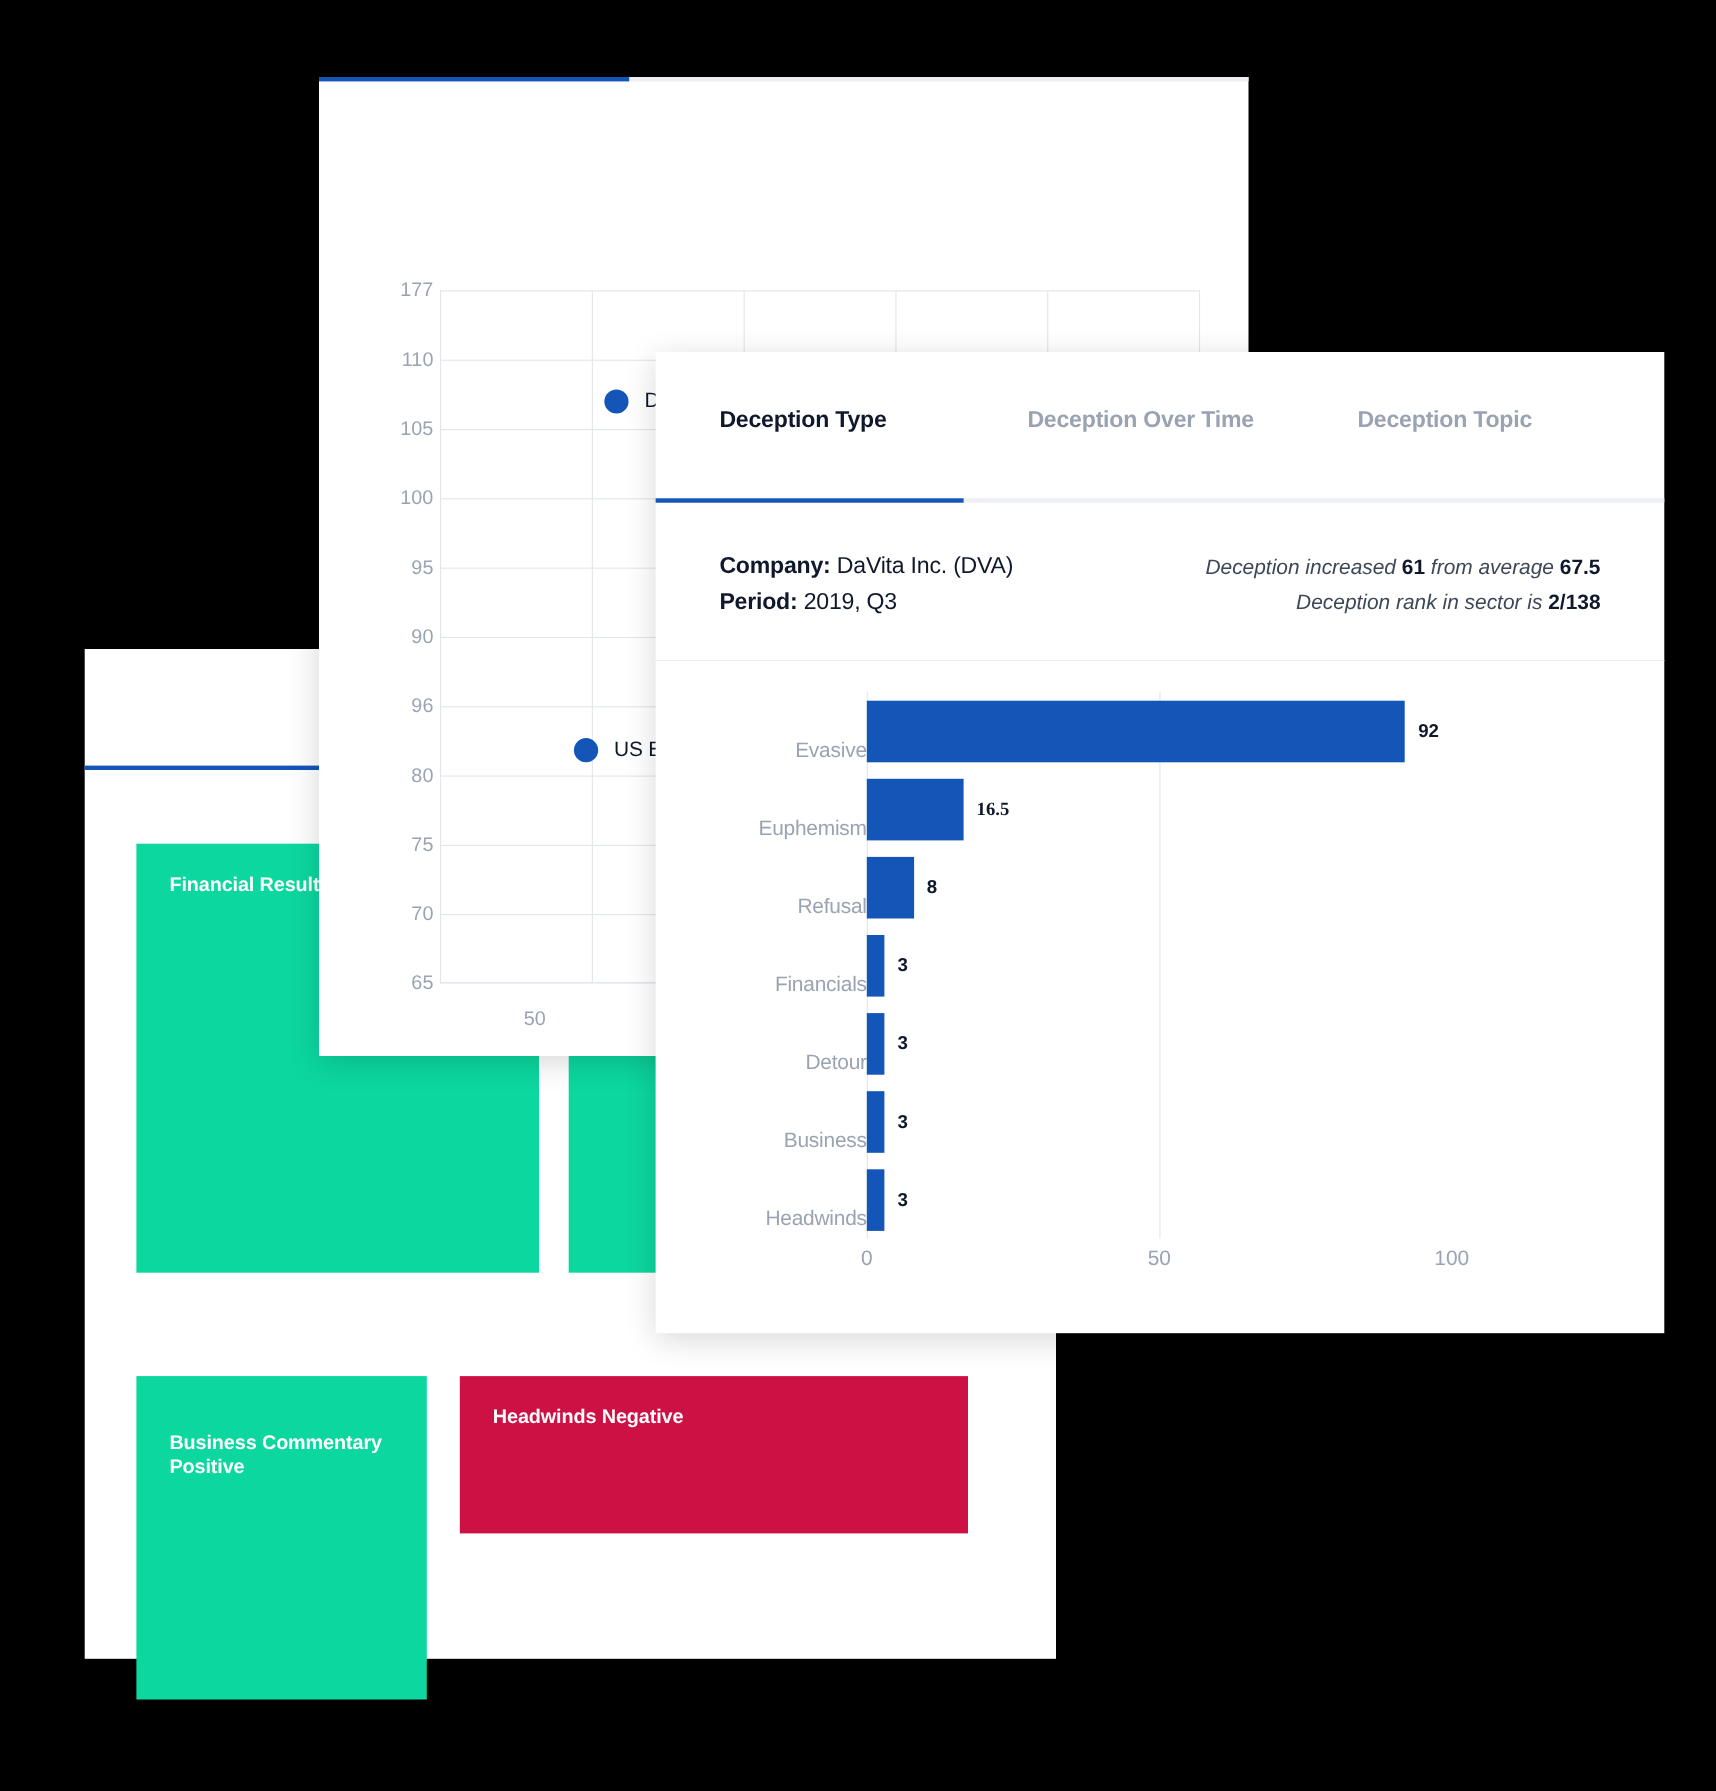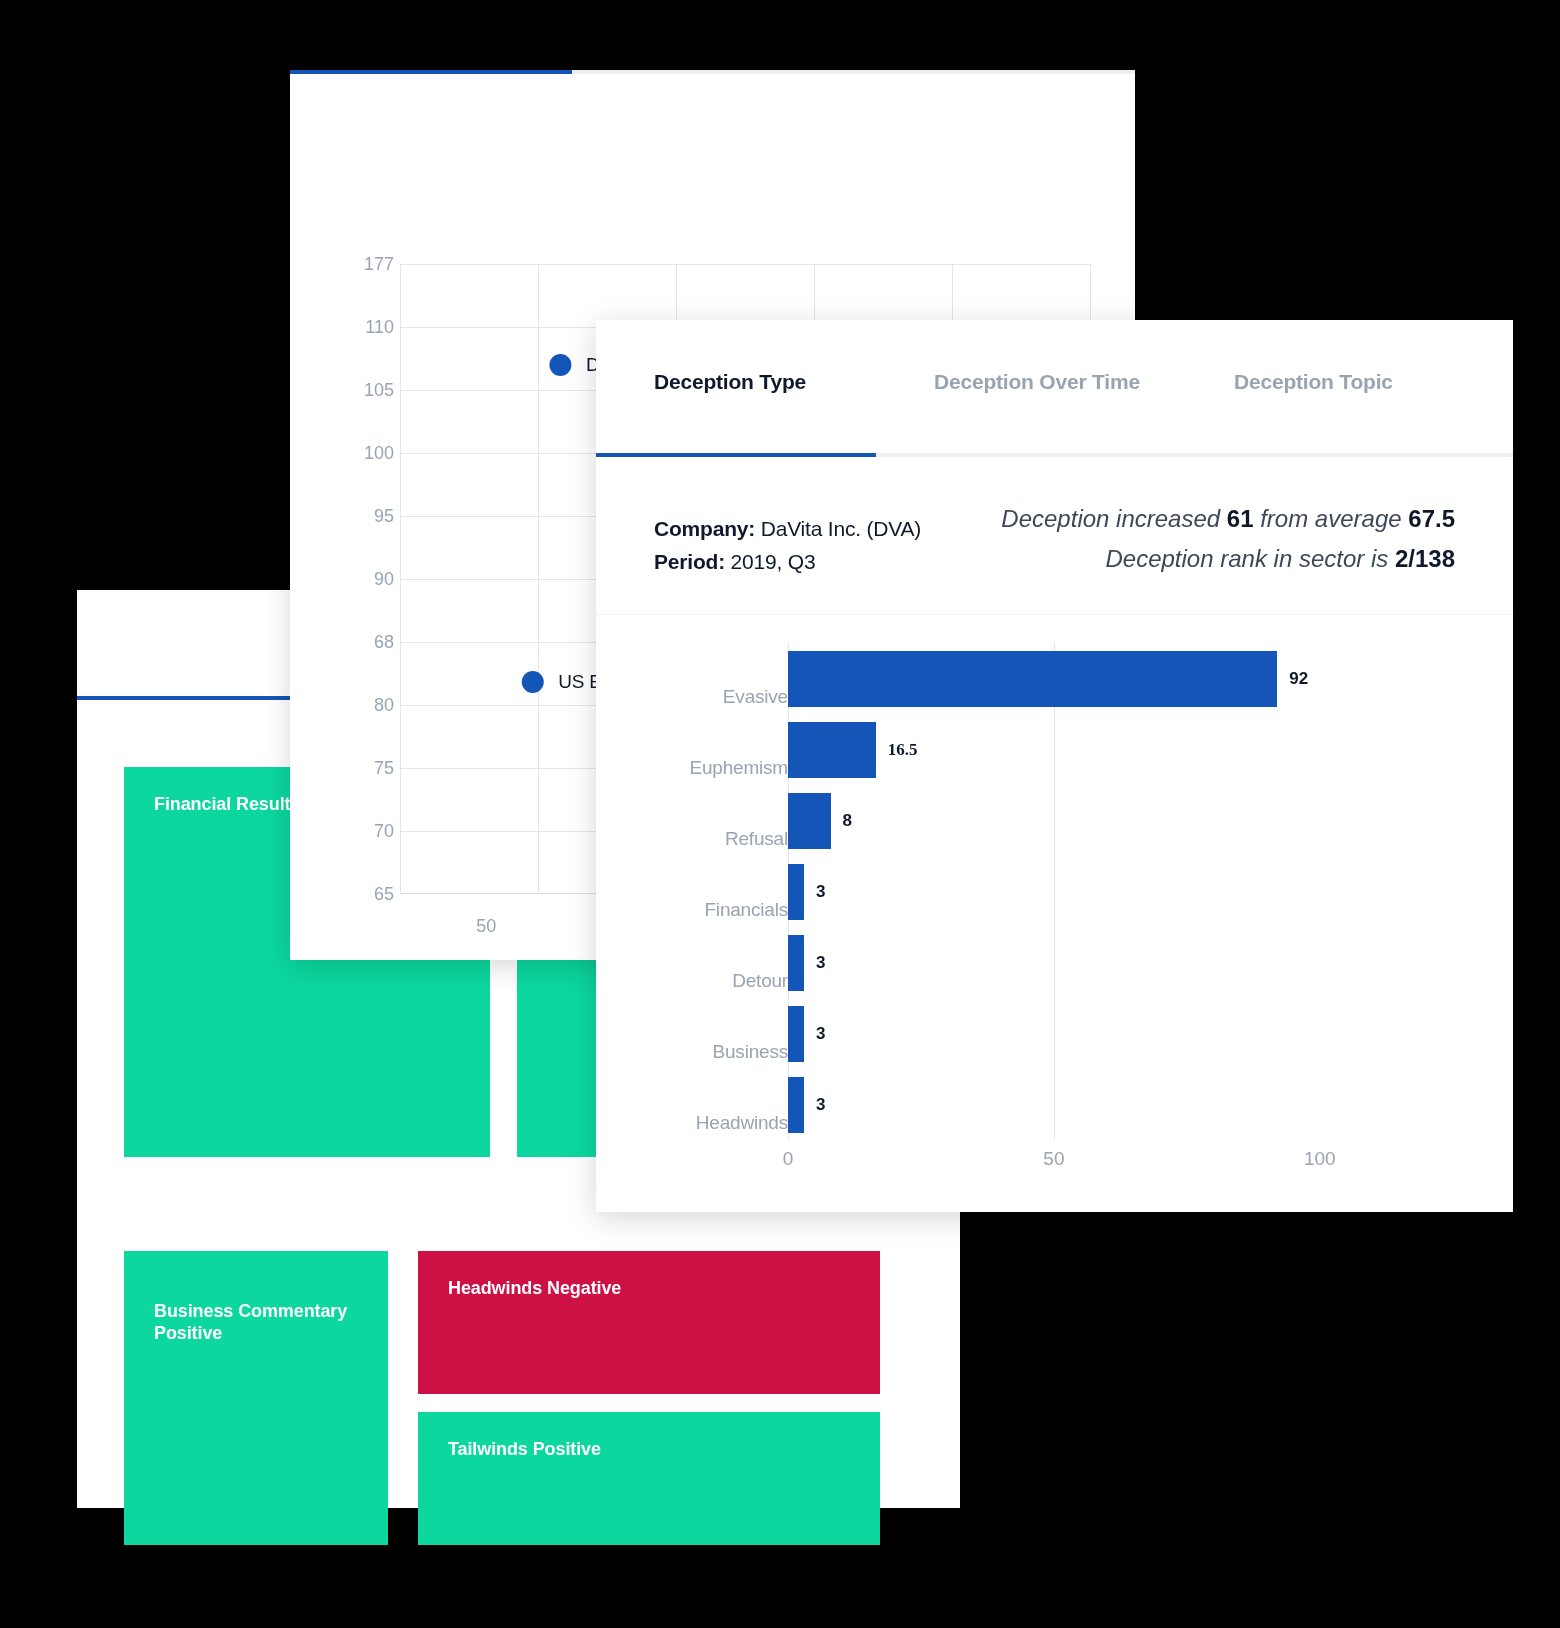--- a/index.html
+++ b/index.html
@@ -84,21 +84,21 @@
 
   .meta {
     display: flex; justify-content: space-between; align-items: flex-end;
     padding: 42px 58px 36px 58px;
     border-bottom: 1px solid #edeff3;
   }
   .meta-left .m-row { font-size: 21px; color: #3d4758; line-height: 1.55; letter-spacing: -0.2px; }
   .meta-left .m-row b { color: #10182b; font-weight: bold; }
   .meta-left .m-row .v { color: #10182b; }
   .meta-right { text-align: right; }
-  .meta-right .m-row { font-size: 24px; color: #3d4758; font-style: italic; line-height: 1.65; }
+  .meta-right .m-row { font-size: 19px; color: #3d4758; font-style: italic; line-height: 1.65; }
   .meta-right .m-row b { font-weight: bold; font-style: normal; color: #10182b; }
 
   .bars-wrap { position: relative; width: 845px; height: 610px; }
   .bar-row { position: absolute; left: 0; width: 100%; display: flex; align-items: center; }
   .bar-cat {
     width: 192px; text-align: right; font-size: 19px; color: #9aa3b2;
     padding-right: 0; flex: none; letter-spacing: -0.2px;
   }
   .bar-track { position: relative; margin-left: 0; flex: 1; height: 100%; }
   .bar-fill { background: #1455b8; height: 100%; }
@@ -124,39 +124,36 @@
       <div class="tile green" style="left:440px; top:67px; width:396px; height:390px;">
         <span></span>
       </div>
       <div class="tile green" style="left:47px; top:551px; width:264px; height:294px; white-space:pre-line;">
         <span>Business Commentary
 Positive</span>
       </div>
       <div class="tile red" style="left:341px; top:551px; width:462px; height:143px;">
         <span>Headwinds Negative</span>
       </div>
-      <div class="tile green" style="left:341px; top:712px; width:462px; height:133px;">
-        <span>Tailwinds Positive</span>
-      </div>
     </div>
   </div>
 
   <div class="card" id="card-scatter">
     <div class="tabrule">
       <div class="ind"></div>
     </div>
     <div class="scatter-wrap">
       <div class="sc-ylabs" id="sc-ylabs">
           <div class="sc-ylab" style="top: 190px;">177</div>
           <div class="sc-ylab" style="top: 253px;">110</div>
           <div class="sc-ylab" style="top: 316px;">105</div>
           <div class="sc-ylab" style="top: 379px;">100</div>
           <div class="sc-ylab" style="top: 442px;">95</div>
           <div class="sc-ylab" style="top: 505px;">90</div>
-          <div class="sc-ylab" style="top: 568px;">68</div>
+          <div class="sc-ylab" style="top: 568px;">96</div>
           <div class="sc-ylab" style="top: 631px; margin-left: 36px;">80</div>
           <div class="sc-ylab" style="top: 694px;">75</div>
           <div class="sc-ylab" style="top: 757px;">70</div>
           <div class="sc-ylab" style="top: 820px;">65</div>
         </div>
       <div class="sc-plot" id="sc-plot">
         <div class="sc-axis-bottom"></div>
       <div class="sc-grid-h" style="top: 0px;"></div>
           <div class="sc-grid-h" style="top: 63px;"></div>
           <div class="sc-grid-h" style="top: 126px;"></div>

